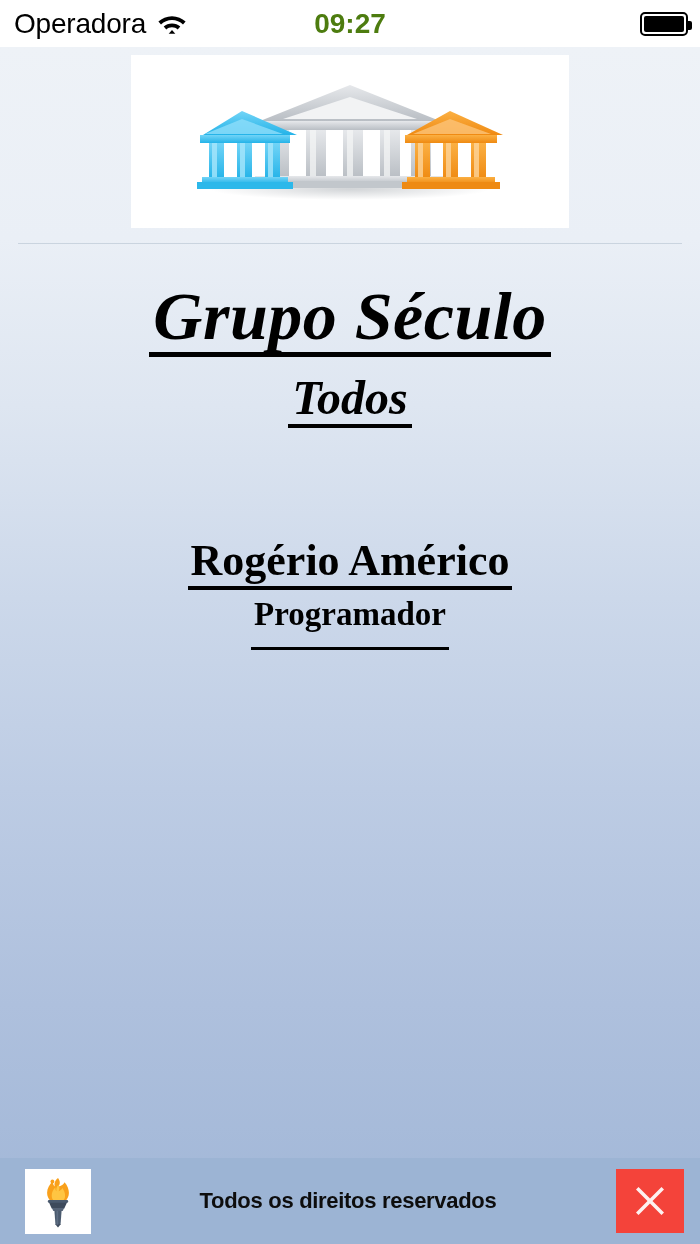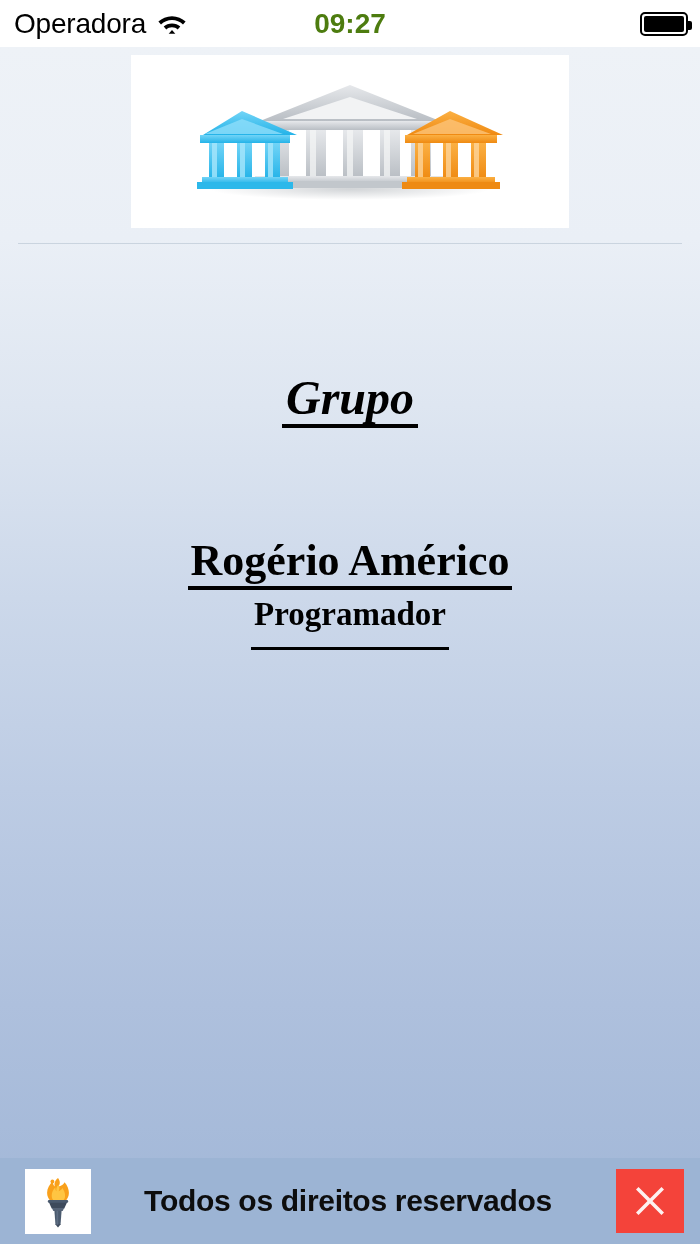--- a/index.html
+++ b/index.html
@@ -147,21 +147,21 @@
     position:absolute; left:25px; top:11px;
     width:66px; height:65px;
     background:#ffffff;
     display:flex; align-items:center; justify-content:center;
   }
   .torch-svg { display:block; width:44px; height:52px; }
   .footer-text {
     position:absolute; left:0; right:0; top:0; height:86px;
     display:flex; align-items:center; justify-content:center;
     font-family:"Liberation Sans", sans-serif;
-    font-size:30px; font-weight:700; color:#0d0d0d;
+    font-size:22px; font-weight:700; color:#0d0d0d;
     letter-spacing:-0.3px;
     padding-right:4px;
   }
   .close-button {
     position:absolute; right:16px; top:11px;
     width:68px; height:64px;
     background:#f4433a;
     display:flex; align-items:center; justify-content:center;
     cursor:pointer;
   }
@@ -261,22 +261,25 @@
             <rect x="289" y="66" width="5" height="36" fill="#fdd59b" opacity="0.8"></rect>
             <rect x="222" y="100" width="88" height="7" fill="url(#gOrange)"></rect>
             <rect x="217" y="105" width="98" height="7" fill="#ee8a13"></rect>
           </g>
         </svg>
       </span>
     </div>
 
     <div class="divider"></div>
 
+    <div class="title-block">
+      <span class="app-title">Grupo Século</span>
+    </div>
     <div class="sub-block">
-      <span class="app-subtitle">Grupo</span>
+      <span class="app-subtitle">Todos</span>
     </div>
 
     <div class="author-block">
       <span class="author-name">Rogério Américo</span>
     </div>
     <div class="role-block">
       <span class="author-role">Programador</span>
     </div>
 
     <div class="footer">

